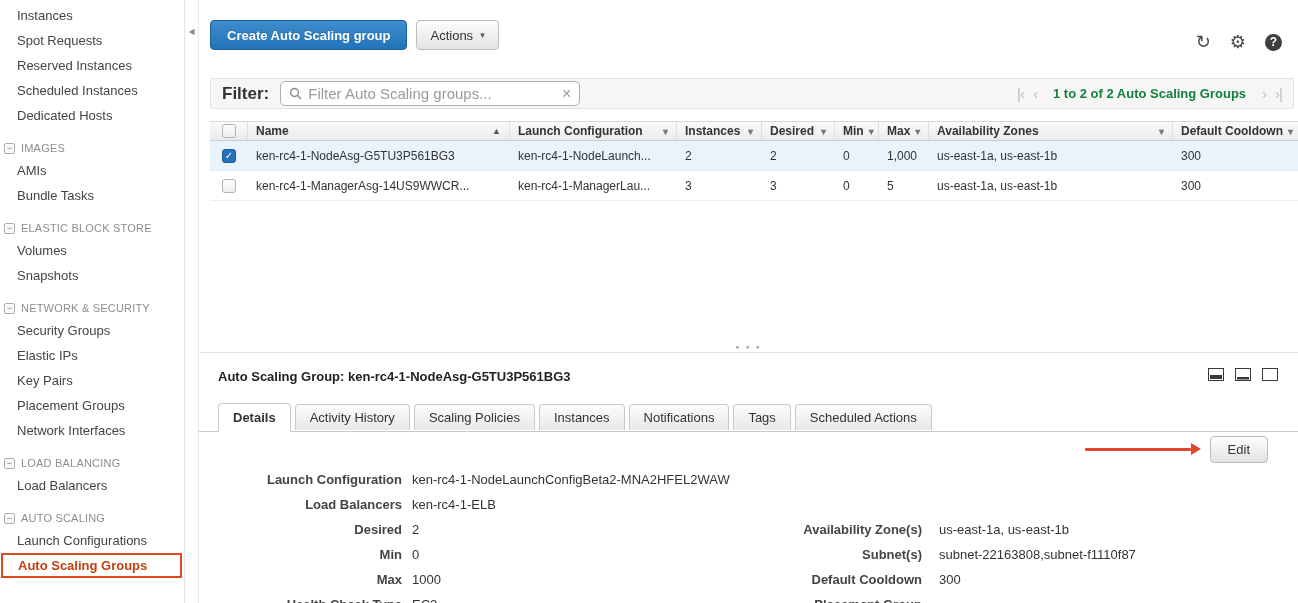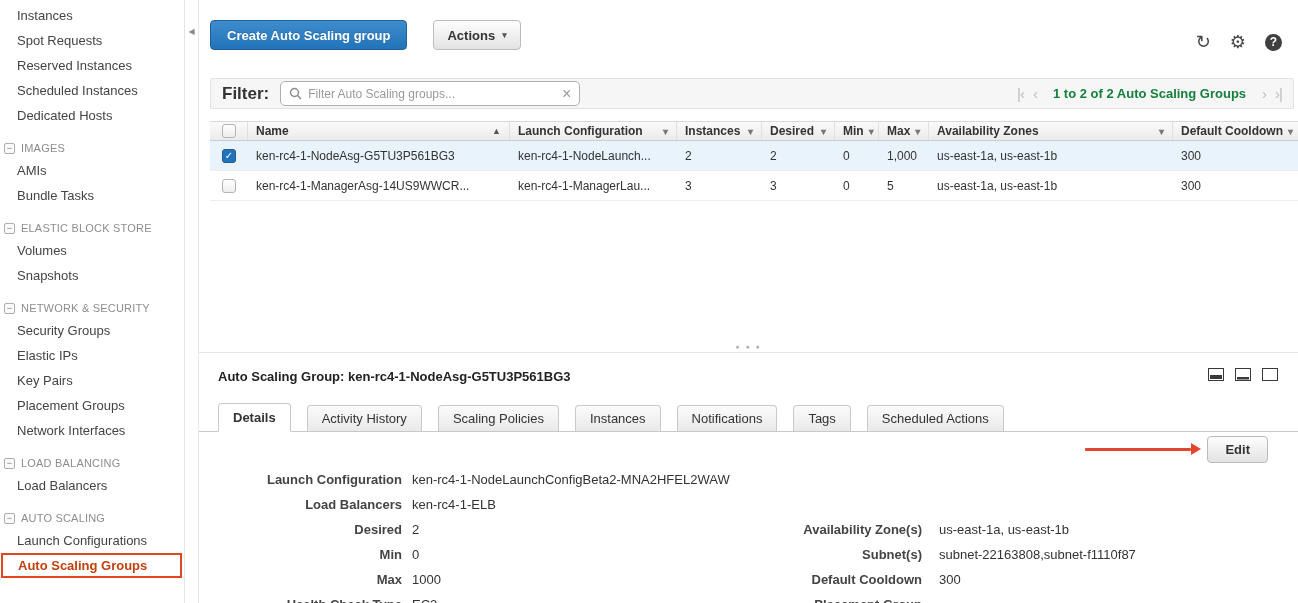--- a/index.html
+++ b/index.html
@@ -15,39 +15,39 @@
     margin-top:9px;padding:5px 0 4px 4px;text-transform:uppercase;letter-spacing:.2px;white-space:nowrap}
   .sec-box{width:11px;height:11px;border:1px solid #adadad;border-radius:2px;display:inline-flex;
     align-items:center;justify-content:center;font-size:9px;line-height:1;color:#777;background:#fafafa;cursor:pointer;flex:none}
 
   .gutter{position:absolute;left:184px;top:0;width:15px;height:603px;background:#fff;
     border-left:1px solid #e3e3e3;border-right:1px solid #e9e9e9}
   .collapse-btn{margin-top:27px;width:100%;text-align:center;color:#8a8a8a;font-size:8px;cursor:pointer}
 
   
   .main{position:absolute;left:199px;top:0;right:0;height:603px}
-  .toolbar{position:absolute;top:20px;left:11px;display:flex;gap:26px}
+  .toolbar{position:absolute;top:20px;left:11px;display:flex;gap:9px}
   .btn{border-radius:4px;cursor:pointer;font-size:13px;height:30px;font-family:inherit;display:inline-flex;align-items:center}
   .btn-primary{font-weight:bold;padding:0 16px;color:#fff;border:1px solid #1e6099;
     background:linear-gradient(var(--accent-blue-light,#3e8ccd),var(--accent-blue,#2273b9));text-shadow:0 -1px 0 rgba(0,0,0,.15)}
-  .btn-default{padding:0 13px;background:linear-gradient(#fdfdfd,#e3e3e3);border:1px solid #bcbcbc;color:#333;font-weight:bold}
+  .btn-default{padding:0 13px;background:linear-gradient(#fdfdfd,#e3e3e3);border:1px solid #bcbcbc;color:#333;font-weight:normal}
   .caret-dn{font-size:9px;margin-left:7px;color:#555}
 
   .top-icons{position:absolute;top:33px;right:16px;display:flex;gap:19px;align-items:center}
   .icon-refresh,.icon-gear{font-size:18px;color:#4a4a4a;cursor:pointer;line-height:1}
   .icon-help{width:17px;height:17px;border-radius:50%;background:#3f3f3f;color:#fff;font-size:12px;
     font-weight:bold;display:inline-flex;align-items:center;justify-content:center;cursor:pointer}
 
   
   .filter-bar{position:absolute;top:78px;left:11px;right:4px;height:31px;background:#f6f6f6;
     border:1px solid #e2e2e2;border-radius:2px;display:flex;align-items:center;padding:0 11px}
   .filter-label{font-weight:bold;font-size:17px;color:#333;margin-right:11px}
   .search-box{display:flex;align-items:center;width:300px;height:25px;background:#fff;
     border:1px solid #b0b0b0;border-radius:5px;padding:0 8px;gap:6px}
-  .search-box input{flex:1;border:none;outline:none;font-size:12px;color:#c2410c;background:transparent;min-width:0}
+  .search-box input{flex:1;border:none;outline:none;font-size:15px;color:#c2410c;background:transparent;min-width:0}
   .search-box input::placeholder{color:#9a9a9a}
   .clear-x{color:#9a9a9a;font-size:16px;cursor:pointer;line-height:1}
   .pagination{margin-left:auto;display:flex;align-items:center;gap:9px;font-size:13px}
   .pg-btn{color:#bcbcbc;font-size:15px;letter-spacing:-1px;cursor:default}
   .pg-text{font-weight:bold;color:#15803d;margin:0 7px}
 
   
   .grid{position:absolute;top:121px;left:11px;right:0}
   .grid-header{display:flex;height:20px;background:linear-gradient(#fafafa,#ebebeb);
     border-top:1px solid #d8d8d8;border-bottom:1px solid #ccc}
@@ -67,21 +67,21 @@
 
   
   .splitter{position:absolute;top:341px;left:0;right:0;height:11px;display:flex;align-items:center;
     justify-content:center;color:#b0b0b0;font-size:7px;letter-spacing:2px;cursor:row-resize}
 
   
   .detail{position:absolute;top:352px;left:0;right:0;bottom:0;background:#fff;border-top:1px solid #e5e5e5}
   .detail-title{position:absolute;top:16px;left:19px;font-size:13px;font-weight:bold;color:#222}
   .pane-icons{position:absolute;top:15px;right:20px;display:flex;gap:11px}
   .pane-icon{cursor:pointer;display:inline-flex}
-  .tabs{position:absolute;top:50px;left:0;right:0;height:29px;display:flex;align-items:flex-end;gap:16px;
+  .tabs{position:absolute;top:50px;left:0;right:0;height:29px;display:flex;align-items:center;gap:4px;
     padding-left:19px;border-bottom:1px solid #c9c9c9}
   .tab{height:26px;display:flex;align-items:center;padding:0 14px;font-size:13px;color:#333;
     background:linear-gradient(#fbfbfb,#e9e9e9);border:1px solid #c9c9c9;border-bottom:none;
     border-radius:4px 4px 0 0;cursor:pointer;white-space:nowrap}
   .tab.active{height:29px;margin-bottom:-1px;background:#fff;font-weight:bold;border-bottom:1px solid #fff}
   .btn-edit{position:absolute;top:83px;right:30px;height:27px;padding:8px 17px}
   .edit-arrow{position:absolute;top:95px;left:886px;width:106px;height:3px;background:var(--arrow-red,#e2452e);border-radius:1px}
   .edit-arrow:after{content:"";position:absolute;right:-10px;top:-5px;width:0;height:0;
     border-left:10px solid var(--arrow-red,#e2452e);border-top:6px solid transparent;border-bottom:6px solid transparent}
   .fields-left{position:absolute;top:114px;left:0}

